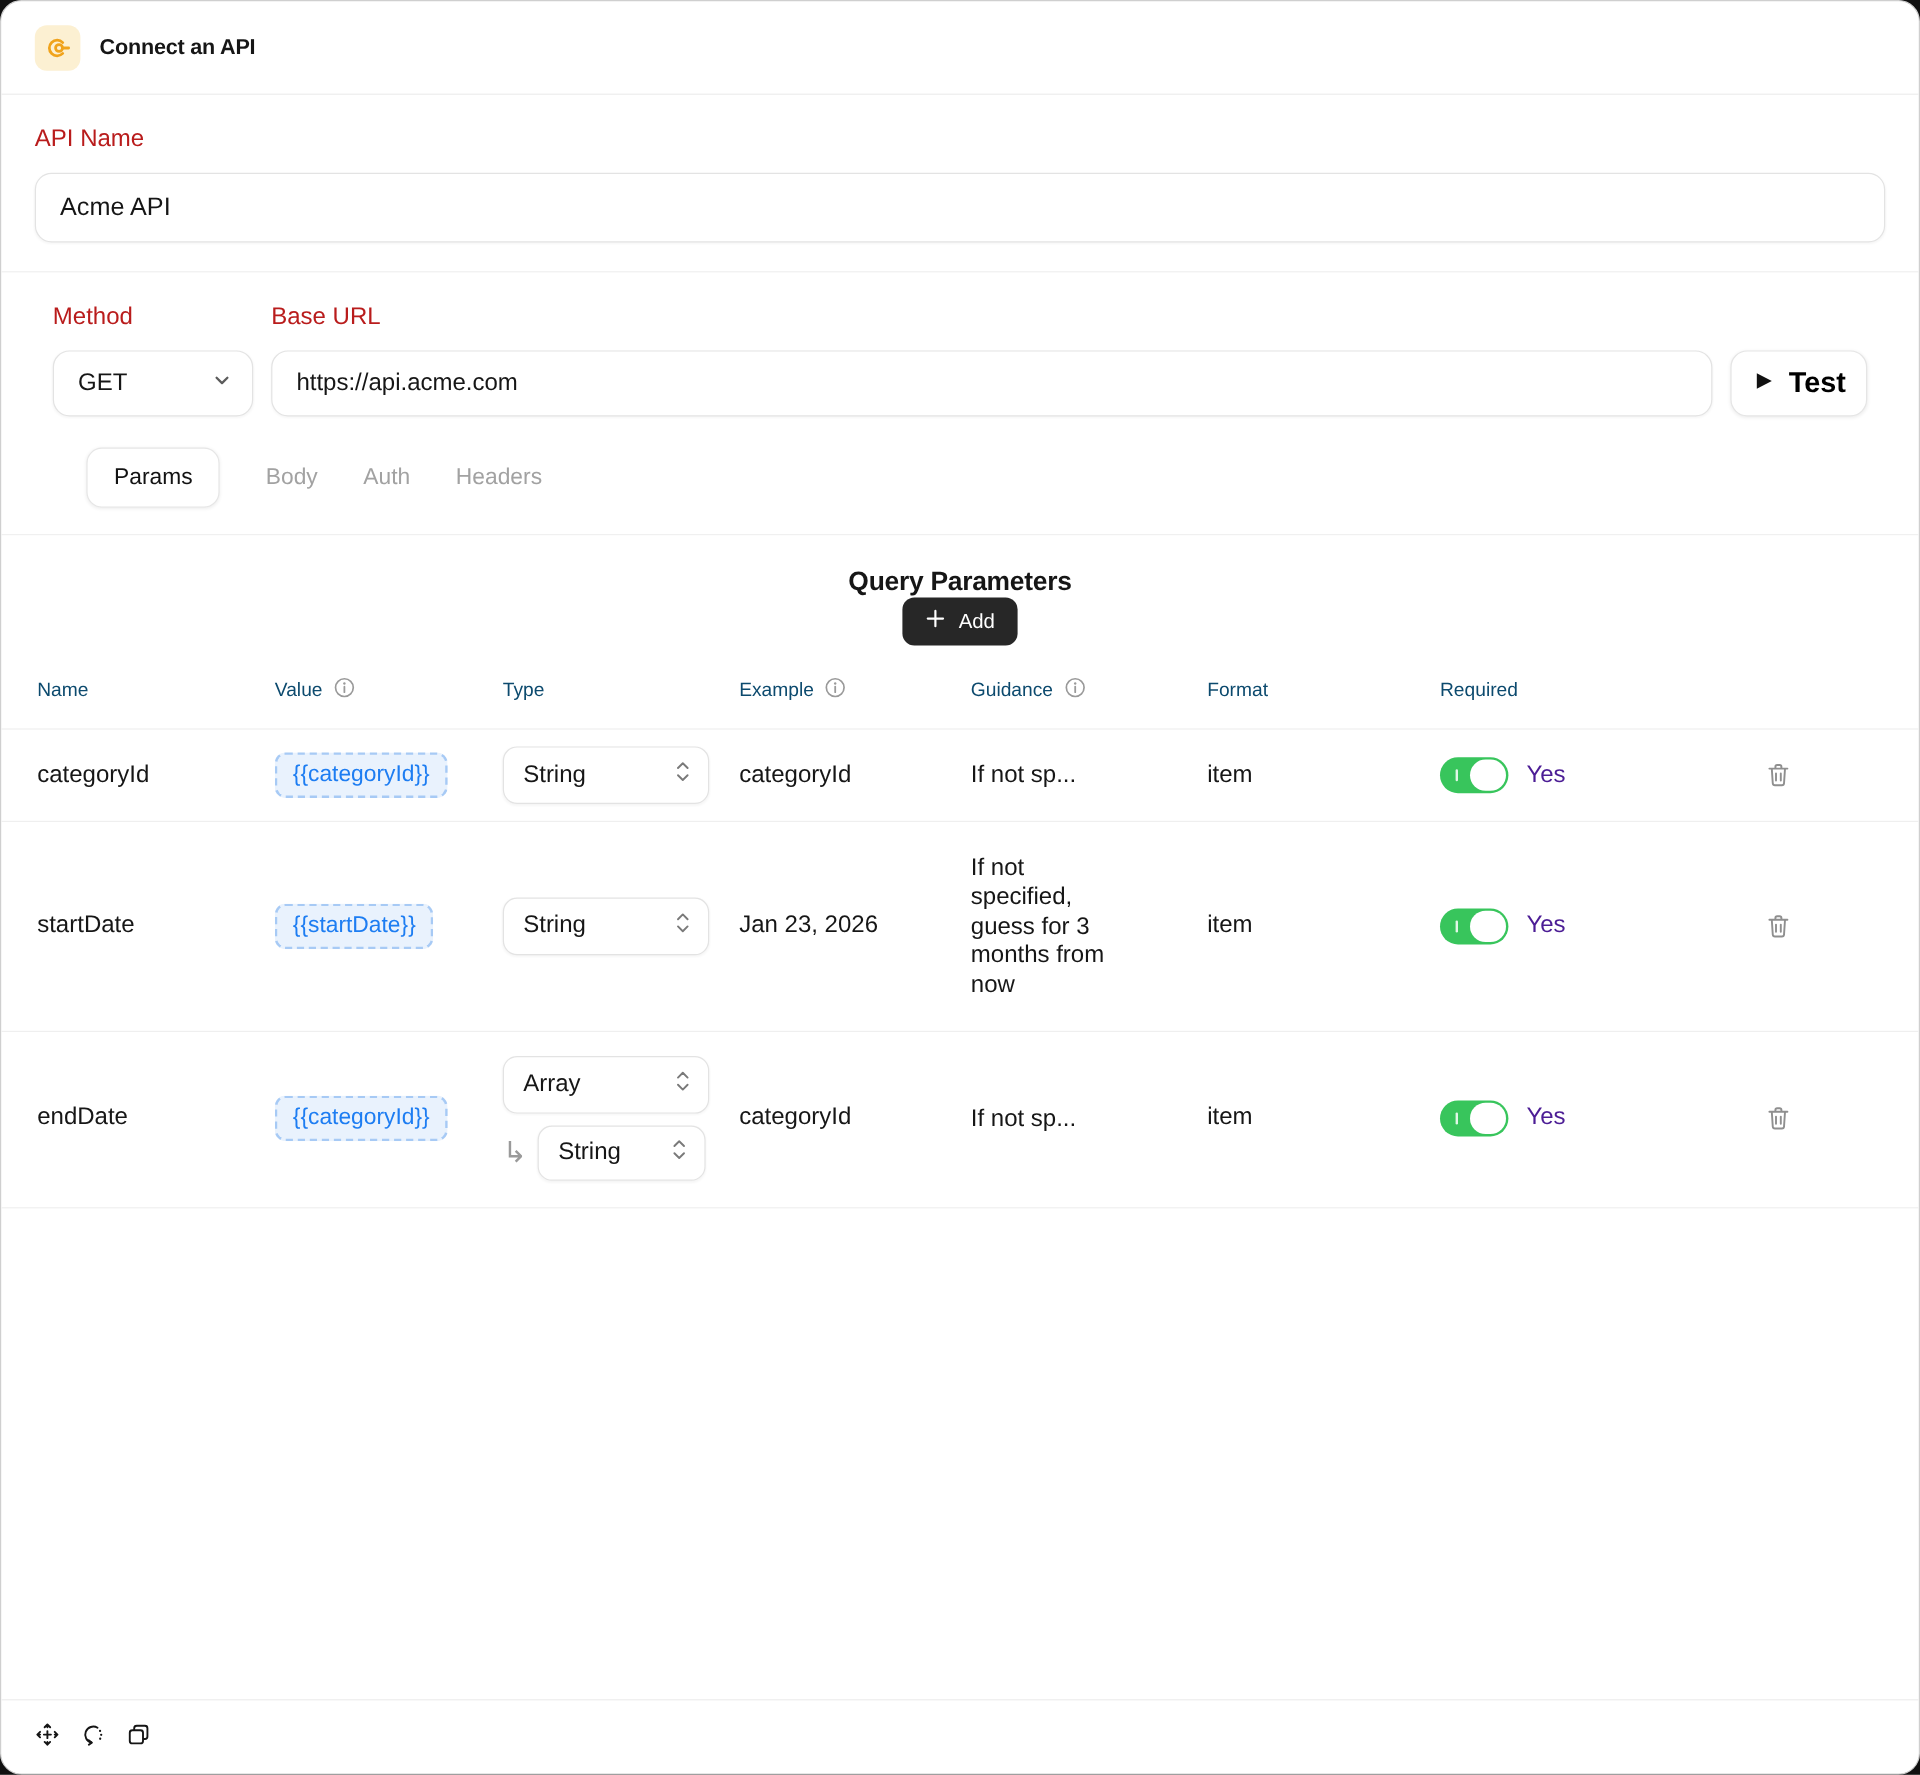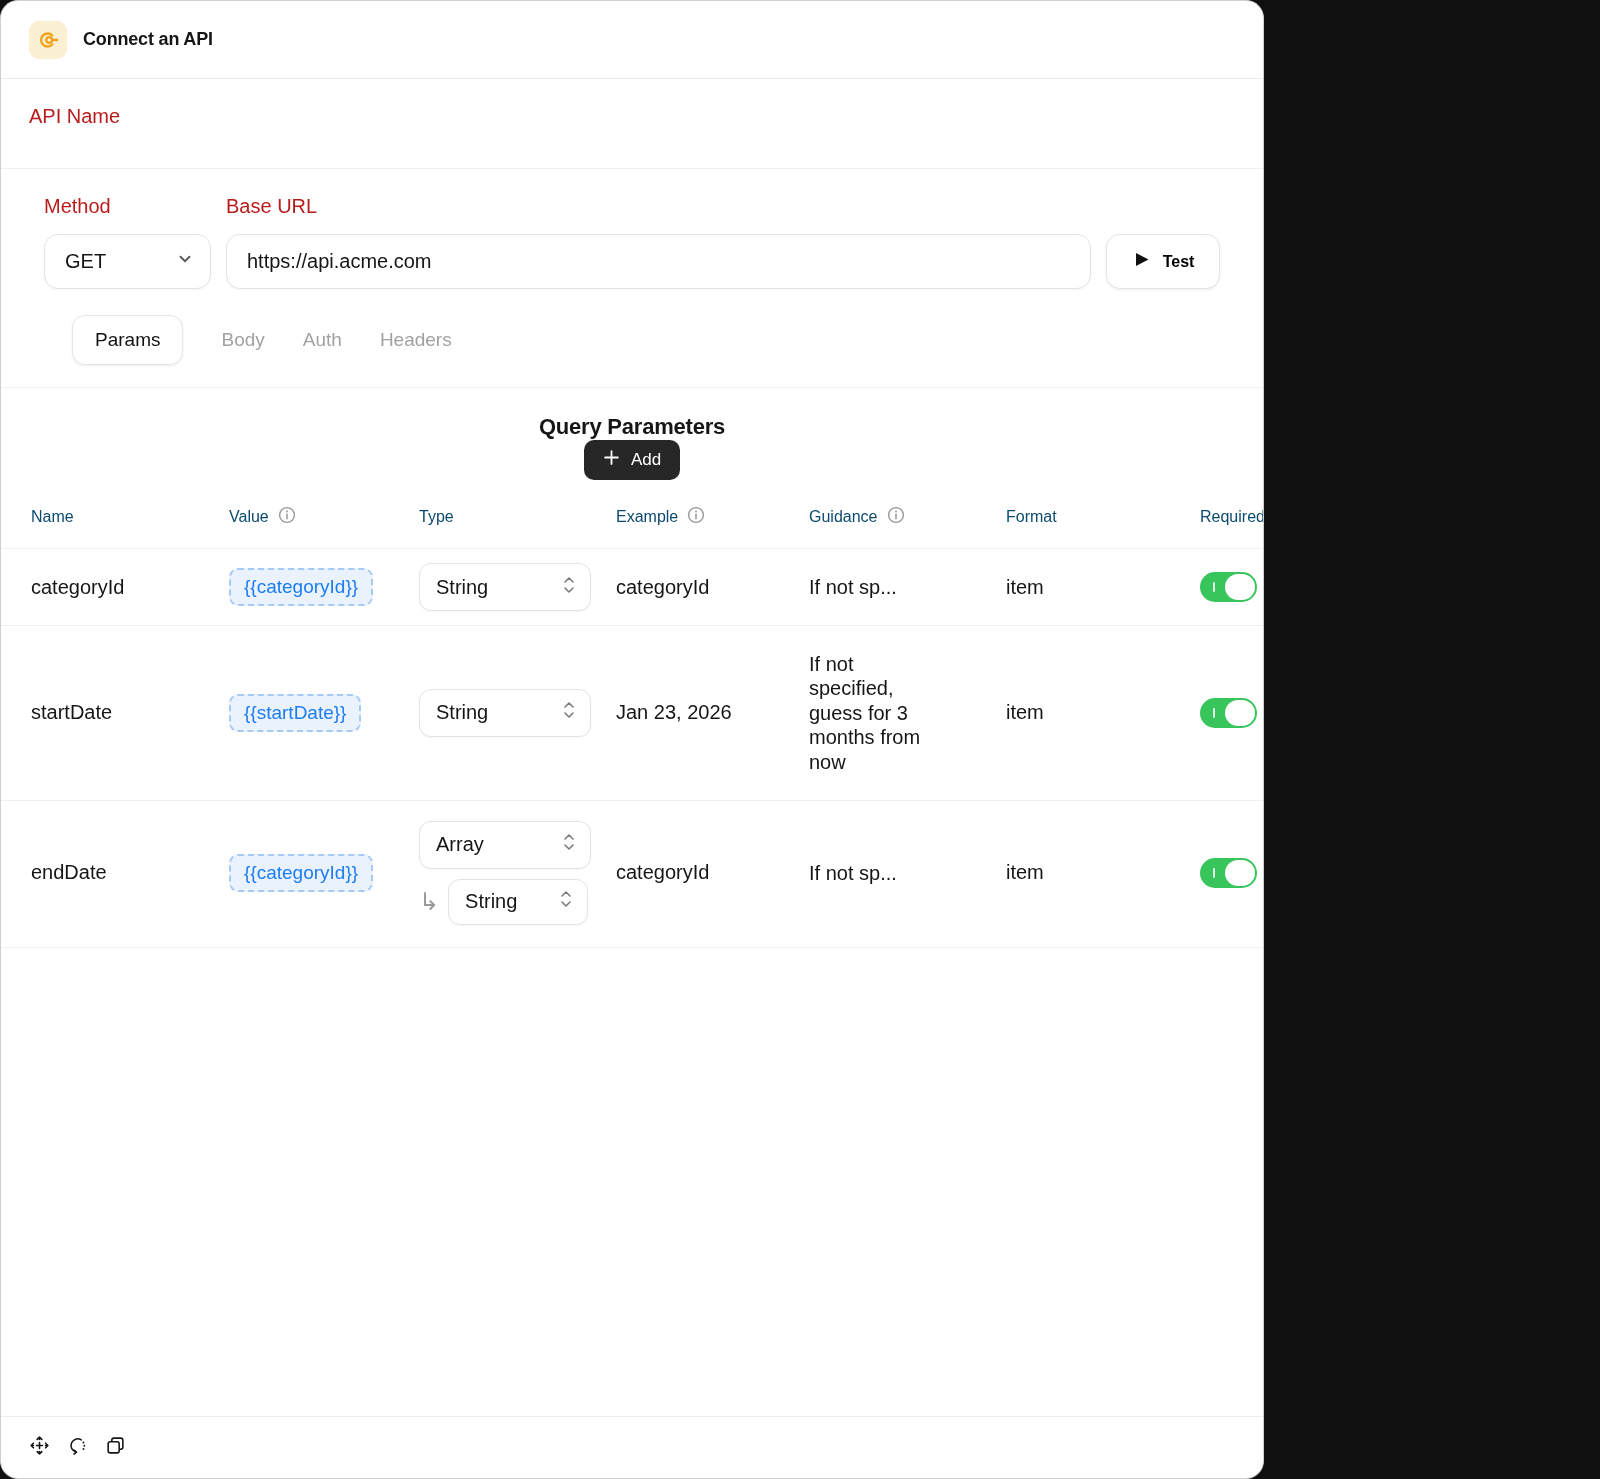--- a/index.html
+++ b/index.html
@@ -4,21 +4,21 @@
 <style>
   * { box-sizing: border-box; margin: 0; padding: 0; }
   html, body { width: 1600px; height: 1479px; }
   body {
     background: #101010;
     font-family: "Liberation Sans", "DejaVu Sans", sans-serif;
     color: #161616;
     -webkit-font-smoothing: antialiased;
   }
   .card {
-    width: 1264px; height: 1479px;
+    width: 1600px; height: 1479px;
     background: #ffffff;
     border: 1px solid #cfcfcf;
     border-radius: 18px;
     display: flex; flex-direction: column;
     overflow: hidden;
   }
   
   .titlebar {
     height: 78px; flex: 0 0 auto;
     display: flex; align-items: center; gap: 16px;
@@ -54,21 +54,21 @@
   .select-box {
     height: 55px; border: 1px solid #e3e3e3; border-radius: 14px;
     background: #fff; display: flex; align-items: center; justify-content: space-between;
     padding: 0 16px 0 20px; font-size: 20px; font-weight: 500;
     box-shadow: 0 1px 2px rgba(0,0,0,0.04); cursor: pointer;
   }
   .url-input { height: 55px; border-radius: 14px; font-size: 20px; }
   .test-button {
     height: 55px; border: 1px solid #e5e5e5; border-radius: 14px;
     background: #fff; display: flex; align-items: center; justify-content: center; gap: 12px;
-    font-size: 16px; font-weight: 600; font-family: inherit; cursor: pointer;
+    font-size: 24px; font-weight: 600; font-family: inherit; cursor: pointer;
     box-shadow: 0 1px 3px rgba(0,0,0,0.07);
   }
 
   .tabs { display: flex; align-items: center; gap: 38px; padding: 26px 28px 22px; }
   .tab {
     font-size: 19px; font-weight: 500; color: #a2a2a2; cursor: pointer;
     background: none; border: none; font-family: inherit; padding: 0;
   }
   .tab.active {
     color: #131313; background: #fff;
@@ -164,20 +164,21 @@
         <path d="M16.3 7.5 A6.5 6.5 0 1 0 16.3 16.5" stroke="#f0a31c" stroke-width="2.3" stroke-linecap="round"></path>
         <circle cx="13.2" cy="12" r="2.9" stroke="#f0a31c" stroke-width="2.3"></circle>
         <path d="M16.1 12 H21.2" stroke="#f0a31c" stroke-width="2.3" stroke-linecap="round"></path>
       </svg>
     </div>
     <h1>Connect an API</h1>
   </div>
 
   <div class="section-api-name">
     <div class="field-label">API Name</div>
+    <input class="text-input" type="text" value="Acme API" style="">
   </div>
 
   <div class="section-request">
     <div class="request-grid">
       <div class="field-label">Method</div>
       <div class="field-label">Base URL</div>
       <div></div>
 
       <div class="select-box">
         <span>GET</span>

